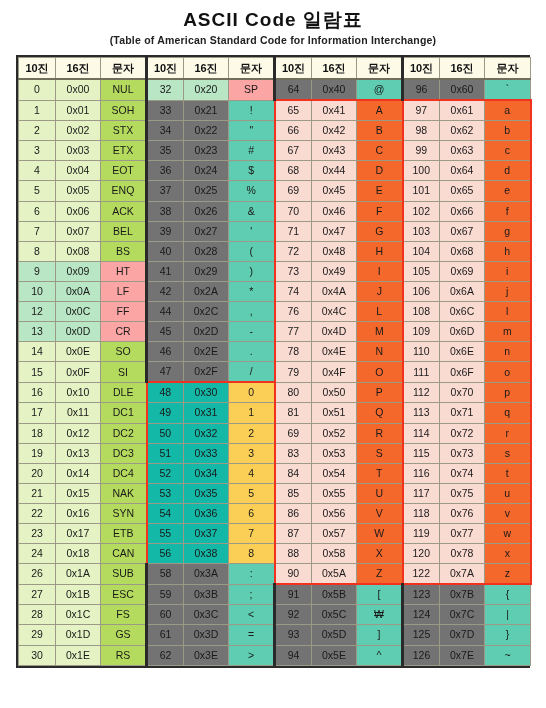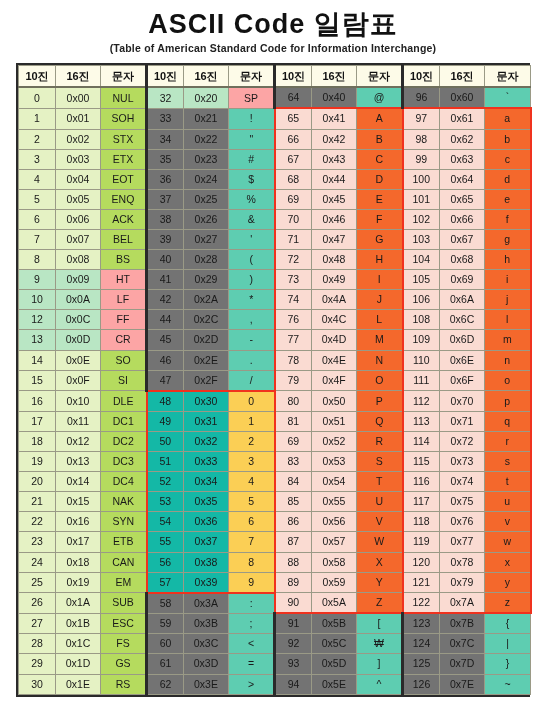--- a/index.html
+++ b/index.html
@@ -8,21 +8,21 @@
     background:#ffffff;
     font-family:"Liberation Sans","DejaVu Sans",sans-serif;
     overflow:hidden;
     color:#1a1a1a;
   }
   .page{position:relative;width:546px;height:708px;box-sizing:border-box;}
 
   
   .title{
     text-align:center;
-    font-size:27px;
+    font-size:19px;
     font-weight:bold;
     letter-spacing:1px;
     margin:10px 0 0 0;
     line-height:1.05;
     color:#111;
   }
   .subtitle{
     text-align:center;
     font-size:10.5px;
     font-weight:bold;
@@ -466,34 +466,20 @@
             <td class="n-num">0x38</td>
             <td class="v-num rr">8</td>
             <td class="n-alp gsep rl">88</td>
             <td class="n-alp">0x58</td>
             <td class="v-alp rr">X</td>
             <td class="n-alp gsep rl">120</td>
             <td class="n-alp">0x78</td>
             <td class="v-alp rr">x</td>
           </tr>
           <tr>
-            <td class="n-ctrl">25</td>
-            <td class="n-ctrl">0x19</td>
-            <td class="v-ctrl">EM</td>
-            <td class="n-num gsep rb rl">57</td>
-            <td class="n-num rb">0x39</td>
-            <td class="v-num rb rr">9</td>
-            <td class="n-alp gsep rl">89</td>
-            <td class="n-alp">0x59</td>
-            <td class="v-alp rr">Y</td>
-            <td class="n-alp gsep rl">121</td>
-            <td class="n-alp">0x79</td>
-            <td class="v-alp rr">y</td>
-          </tr>
-          <tr>
             <td class="n-ctrl">26</td>
             <td class="n-ctrl">0x1A</td>
             <td class="v-ctrl">SUB</td>
             <td class="n-pun gsep">58</td>
             <td class="n-pun">0x3A</td>
             <td class="v-pun">:</td>
             <td class="n-alp gsep rb rl">90</td>
             <td class="n-alp rb">0x5A</td>
             <td class="v-alp rb rr">Z</td>
             <td class="n-alp gsep rb rl">122</td>

